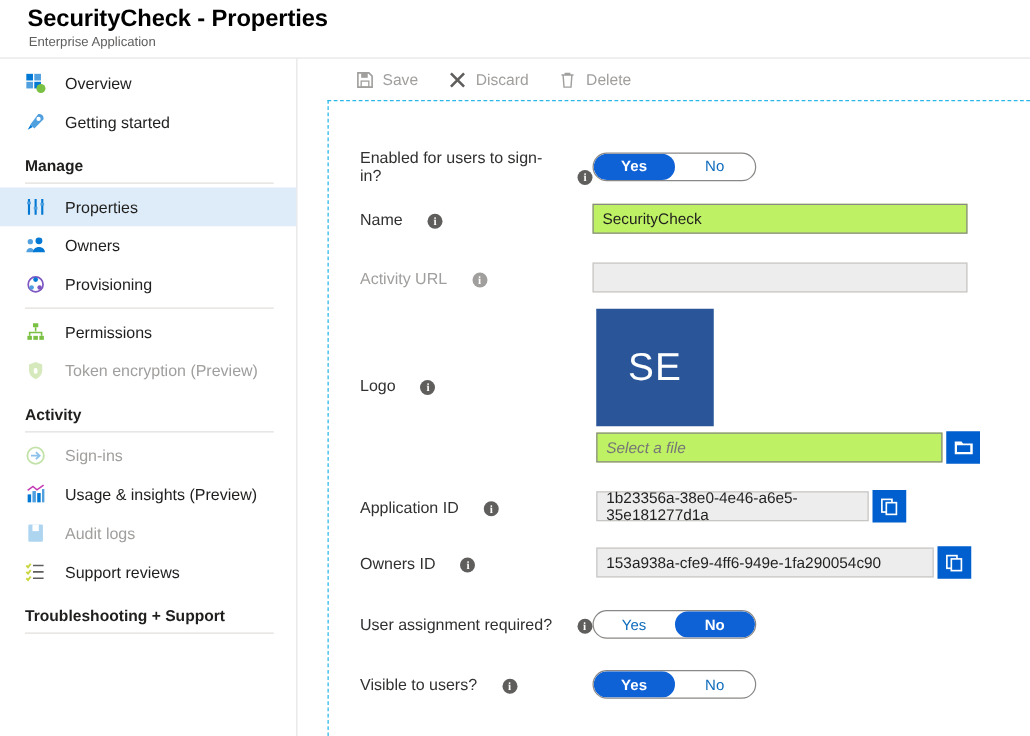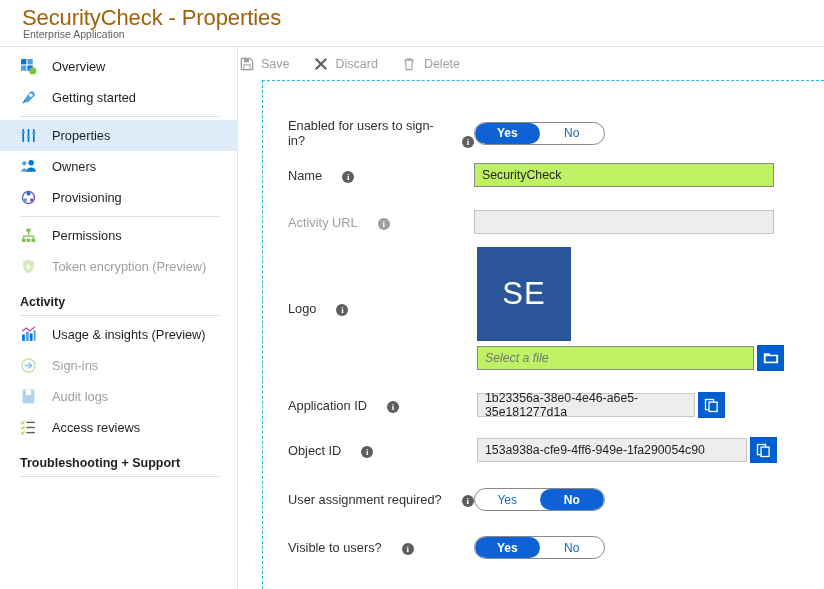--- a/index.html
+++ b/index.html
@@ -12,21 +12,21 @@
   }
   .page { position: relative; width: 824px; height: 589px; }
 
   
   .header {
     position: absolute; left: 0; top: 0; width: 824px; height: 47px;
     background: #ffffff; border-bottom: 1px solid #e1e1e1;
   }
   .header-title {
     position: absolute; left: 22px; top: 5px;
-    font-size: 22px; font-weight: 400; color: #a16207; letter-spacing: -0.1px;
+    font-size: 19px; font-weight: 700; color: #000000; letter-spacing: -0.1px;
   }
   .header-sub {
     position: absolute; left: 23px; top: 28px;
     font-size: 10.5px; color: #605e5c;
   }
 
   
   .sidebar {
     position: absolute; left: 0; top: 47px; width: 238px; height: 542px;
     background: #ffffff; border-right: 1px solid #e5e5e5;
@@ -48,21 +48,21 @@
   .nav-item.disabled { color: #a19f9d; cursor: default; }
   .nav-item.disabled .ico { opacity: .45; }
   .nav-group {
     padding: 13px 20px 3px 20px; font-size: 12.5px; font-weight: 600; color: #201f1e;
   }
   .nav-rule { height: 1px; background: #e1dfdd; margin: 3px 18px 3px 20px; }
 
   
   .content { position: absolute; left: 239px; top: 47px; width: 585px; height: 542px; background: #fff; }
   .toolbar { position: absolute; left: 0; top: 0; width: 585px; height: 33px;
-    display: flex; gap: 24px; }
+    display: flex; padding-left: 45px; gap: 24px; }
   .tb-btn { display: flex; align-items: center; gap: 7px; font-size: 12.5px;
     color: #a19f9d; cursor: default; }
   .tb-btn .tb-ico { width: 15px; height: 15px; display: flex; align-items: center; justify-content: center; }
 
   .form-area {
     position: absolute; left: 23px; top: 33px; width: 562px; height: 509px;
     border: 1px dashed #29b6e8; border-right: none; border-bottom: none;
     overflow: hidden;
   }
   .row { position: absolute; display: flex; align-items: center; }
@@ -136,20 +136,21 @@
       <span class="ico">
         <svg width="17" height="17" viewBox="0 0 16 16">
           <path d="M10 2c3 0 4 1 4 4L7 13l-3-3 6-8z" fill="#50a0e0"></path>
           <circle cx="10.2" cy="5.8" r="1.6" fill="#fff"></circle>
           <path d="M4.2 10.2 2 14l3.8-2.2z" fill="#0078d4"></path>
         </svg>
       </span>
       <span>Getting started</span>
     </div>
 
+    <div class="nav-group">Manage</div>
     <div class="nav-rule"></div>
 
     <div class="nav-item selected">
       <span class="ico">
         <svg width="17" height="17" viewBox="0 0 16 16">
           <g stroke="#0078d4" stroke-width="1.6">
             <line x1="3" y1="2" x2="3" y2="14"></line>
               <line x1="8" y1="2" x2="8" y2="14"></line>
               <line x1="13" y1="2" x2="13" y2="14"></line>
           </g>
@@ -210,41 +211,41 @@
           <path d="M8 1.5 13 3.4v4.2c0 3.3-2.2 5.7-5 6.9-2.8-1.2-5-3.6-5-6.9V3.4z" fill="#a5d06d"></path>
           <rect x="6.6" y="6" width="2.8" height="4.4" rx="1.3" fill="#fff"></rect>
         </svg>
       </span>
       <span>Token encryption (Preview)</span>
     </div>
 
     <div class="nav-group">Activity</div>
     <div class="nav-rule"></div>
 
+    <div class="nav-item disabled">
+      <span class="ico">
+        <svg width="17" height="17" viewBox="0 0 16 16">
+          <circle cx="8" cy="8" r="6.2" fill="none" stroke="#7ac143" stroke-width="1.4"></circle>
+          <path d="M4.5 8h6M8.2 5.4 11 8l-2.8 2.6" fill="none" stroke="#0078d4" stroke-width="1.4"></path>
+        </svg>
+      </span>
+      <span>Sign-ins</span>
+    </div>
+
     <div class="nav-item">
       <span class="ico">
         <svg width="17" height="17" viewBox="0 0 16 16">
           <rect x="2" y="8" width="2.6" height="6" fill="#0078d4"></rect>
             <rect x="5.6" y="5.5" width="2.6" height="8.5" fill="#50a0e0"></rect>
           <rect x="9.2" y="7" width="2.6" height="7" fill="#0078d4"></rect>
             <rect x="12.8" y="4" width="1.8" height="10" fill="#50a0e0"></rect>
           <path d="M2 5 6 2l3 2.6L14 1" fill="none" stroke="#c239b3" stroke-width="1.1"></path>
         </svg>
       </span>
       <span>Usage &amp; insights (Preview)</span>
-    </div>
-
-    <div class="nav-item disabled">
-      <span class="ico">
-        <svg width="17" height="17" viewBox="0 0 16 16">
-          <circle cx="8" cy="8" r="6.2" fill="none" stroke="#7ac143" stroke-width="1.4"></circle>
-          <path d="M4.5 8h6M8.2 5.4 11 8l-2.8 2.6" fill="none" stroke="#0078d4" stroke-width="1.4"></path>
-        </svg>
-      </span>
-      <span>Sign-ins</span>
     </div>
 
     <div class="nav-item disabled">
       <span class="ico">
         <svg width="17" height="17" viewBox="0 0 16 16">
           <rect x="2.5" y="1.5" width="11" height="13" rx="1" fill="#4da3e0"></rect>
           <rect x="5.6" y="1.5" width="4.8" height="5" fill="#ffffff"></rect>
         </svg>
       </span>
       <span>Audit logs</span>
@@ -258,21 +259,21 @@
               <line x1="6" y1="8" x2="14" y2="8"></line>
               <line x1="6" y1="12.8" x2="14" y2="12.8"></line>
             </g>
           <g fill="none" stroke="#c9d63c" stroke-width="1.4">
               <path d="M1 3.2 2.3 4.5 4.3 1.9"></path>
               <path d="M1 8 2.3 9.3 4.3 6.7"></path>
               <path d="M1 12.8 2.3 14.1 4.3 11.5"></path>
             </g>
         </svg>
       </span>
-      <span>Access reviews</span>
+      <span>Support reviews</span>
     </div>
 
     <div class="nav-group">Troubleshooting + Support</div>
     <div class="nav-rule"></div>
   </div>
 
   <div class="collapse-btn">«</div>
 
   <div class="content">
 
@@ -366,21 +367,21 @@
             <svg width="15" height="15" viewBox="0 0 16 16">
               <rect x="1.6" y="1.6" width="8.6" height="10.8" fill="none" stroke="#ffffff" stroke-width="1.4"></rect>
               <rect x="5.4" y="4.4" width="8.6" height="10" fill="#005fce" stroke="#ffffff" stroke-width="1.4"></rect>
             </svg>
           </span>
         </span>
       </div>
 
       <div class="row" style="left:25px; top:356px;">
         <span class="lbl" style="width:189px;">
-          <span>Object ID</span>
+          <span>Owners ID</span>
           <span class="info">i</span>
         </span>
         <span class="tfield readonly" style="width:270px;">153a938a-cfe9-4ff6-949e-1fa290054c90</span>
         <span class="sq-btn">
           <span>
             <svg width="15" height="15" viewBox="0 0 16 16">
               <rect x="1.6" y="1.6" width="8.6" height="10.8" fill="none" stroke="#ffffff" stroke-width="1.4"></rect>
               <rect x="5.4" y="4.4" width="8.6" height="10" fill="#005fce" stroke="#ffffff" stroke-width="1.4"></rect>
             </svg>
           </span>

